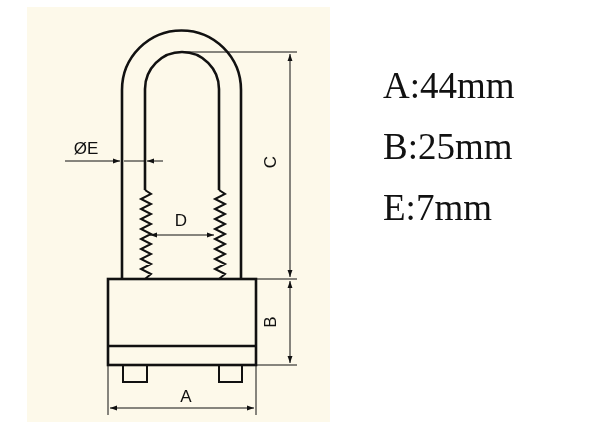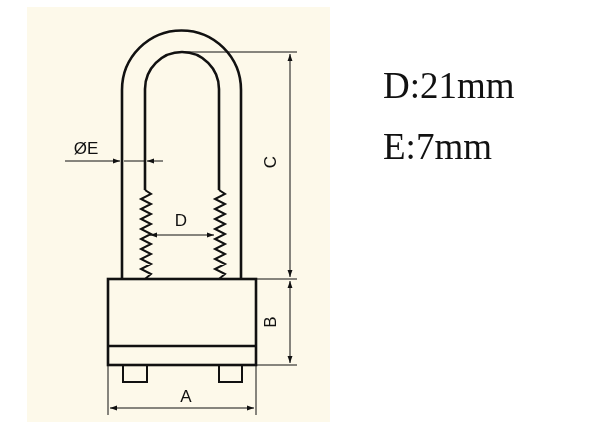--- a/index.html
+++ b/index.html
@@ -71,15 +71,16 @@
   <g font-family="Liberation Sans, sans-serif" font-size="17" fill="#111">
     <text x="186" y="402" text-anchor="middle">A</text>
     <text x="181" y="226" text-anchor="middle">D</text>
     <text x="86" y="154" text-anchor="middle">ØE</text>
     <text x="0" y="0" text-anchor="middle" transform="translate(276,162) rotate(-90)">C</text>
     <text x="0" y="0" text-anchor="middle" transform="translate(276,322) rotate(-90)">B</text>
   </g>
 </svg>
 
 <div class="spec-list">
-  <div class="spec">D:21mm</div>
+  <div class="spec">A:44mm</div>
+  <div class="spec">B:25mm</div>
   <div class="spec">E:7mm</div>
 </div>
 
 </body></html>

